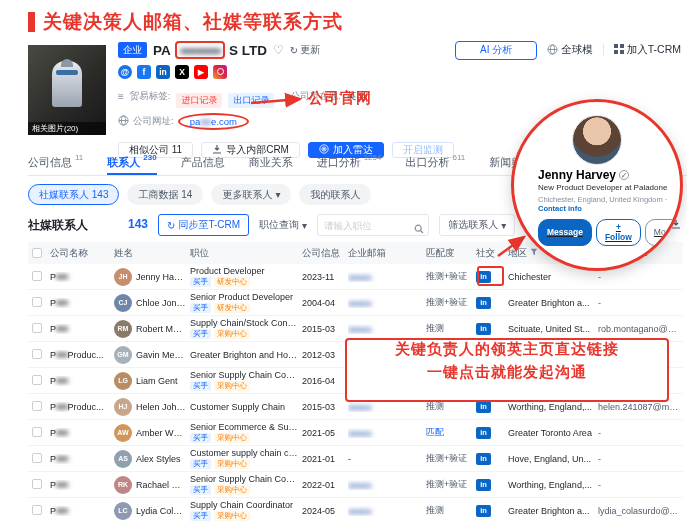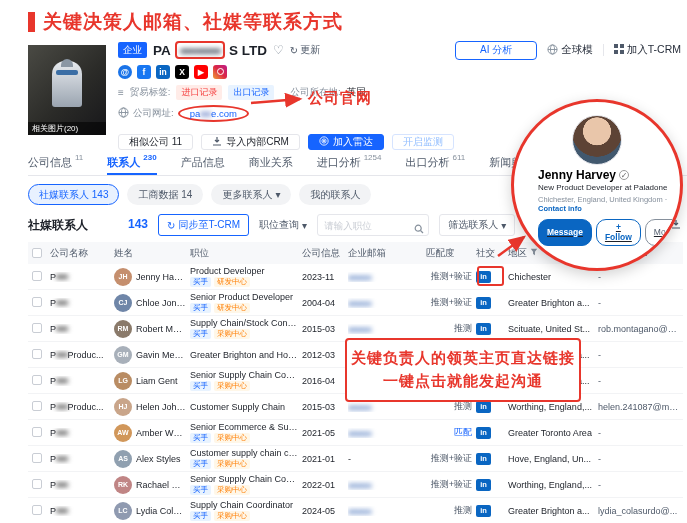--- a/index.html
+++ b/index.html
@@ -39,21 +39,21 @@
 
   .social-row { gap:5px; margin-top:4px; height:15px; }
   .sicon { width:14px; height:14px; border-radius:3px; color:#fff; font-size:8.5px; font-weight:bold; display:flex; align-items:center; justify-content:center; }
   .sicon.circle { border-radius:50%; }
   .sicon.ig { background:linear-gradient(45deg,#f09433,#e6683c,#dc2743,#cc2366,#bc1888); }
   .sicon.ig i { display:block; width:7px; height:7px; border:1.5px solid #fff; border-radius:50%; }
 
   .trade-row { gap:6px; margin-top:6px; font-size:9.5px; }
   .lab { color:#86909c; }
   .menu-i { color:#86909c; font-size:10px; }
-  .ttag { font-size:9px; padding:1px 5px; border-radius:2px; }
+  .ttag { font-size:9px; padding:1px 5px; border-radius:2px;margin-top:8px; }
   .ttag.red { color:#f53f3f; background:#ffece8; }
   .ttag.blue { color:var(--accent); background:#e8f3ff; }
   .loc-lab { margin-left:10px; }
   .val { color:#1d2129; }
 
   .site-row { gap:4px; margin-top:5px; font-size:9.5px; }
   .url-ellipse { border:2px solid var(--red); border-radius:50%; padding:1px 10px; display:inline-flex; align-items:center; }
   .url { color:var(--accent); display:inline-flex; align-items:center; text-decoration:none; font-size:9.5px; }
   .url-mask { color:#6f87c9; font-size:9px; }
   .official-note { position:absolute; left:308px; top:89px; color:var(--red); font-weight:bold; font-size:15px; letter-spacing:1px; z-index:6; }
@@ -101,29 +101,29 @@
   .c-name { display:flex; align-items:center; gap:4px; }
   .avatar { width:18px; height:18px; border-radius:50%; color:#fff; font-size:7px; font-weight:bold; display:flex; align-items:center; justify-content:center; flex:none; }
   .nm { overflow:hidden; text-overflow:ellipsis; }
   .c-title { display:flex; flex-direction:column; justify-content:center; gap:1px; }
   .jt { font-size:9px; line-height:10px; overflow:hidden; white-space:nowrap; text-overflow:ellipsis; }
   .jtags { display:flex; gap:3px; }
   .jtag { font-size:7.5px; padding:0 3px; border-radius:2px; line-height:10px; }
   .jtag.blue { color:var(--accent); background:#e8f3ff; }
   .jtag.orange { color:#ff7d00; background:#fff7e8; }
   .email-mask { color:#7e9ccf; font-size:8px; letter-spacing:-1px; }
-  .c-match { color:#4e5969;text-align:right; }
+  .c-match { color:#4e5969; }
   .c-match.exact { color:var(--accent); }
   .in-badge { width:15px; height:12px; background:var(--linkedin); color:#fff; font-size:7.5px; font-weight:bold; border-radius:2px; display:flex; align-items:center; justify-content:center; }
   .c-extra { color:#4e5969; }
 
   
   .arrows { position:absolute; inset:0; pointer-events:none; z-index:24; }
   .in-highlight { position:absolute; left:477px; top:266px; width:27px; height:20px; border:2px solid var(--red); border-radius:3px; z-index:15; }
-  .callout { position:absolute; left:345px; top:338px; width:236px; height:64px; border:2.5px solid var(--red); border-radius:4px; background:#fff; z-index:20; display:flex; flex-direction:column; align-items:center; justify-content:center; gap:4px; }
+  .callout { position:absolute; left:345px; top:338px; width:324px; height:64px; border:2.5px solid var(--red); border-radius:4px; background:#fff; z-index:20; display:flex; flex-direction:column; align-items:center; justify-content:flex-start; gap:4px; }
   .callout div { color:var(--red); font-size:15px; font-weight:bold; letter-spacing:1px; }
 
   .profile-circle { position:absolute; left:511px; top:99px; width:172px; height:172px; border-radius:50%; border:3px solid var(--red); background:#fff; box-shadow:0 4px 14px rgba(0,0,0,.18); z-index:25; overflow:hidden; padding:13px 0 0 24px; }
   .p-avatar { width:50px; height:50px; border-radius:50%; margin-left:34px; background:radial-gradient(circle at 50% 32%, #e9c6aa 0 34%, #5d4335 35% 62%, #41586e 63%); border:1px solid #e5e6eb; }
   .p-name-row { display:flex; align-items:center; gap:3px; margin-top:3px; }
   .p-name { font-size:12px; font-weight:bold; color:#000; }
   .p-verify { font-size:8px; color:#666; border:1px solid #999; border-radius:50%; width:10px; height:10px; display:flex; align-items:center; justify-content:center; }
   .p-headline { font-size:8px; color:#1d2129; width:132px; line-height:9.5px; margin-top:1px; }
   .p-loc { font-size:7.5px; color:#86909c; width:134px; line-height:9px; margin-top:2px; }
   .p-contact { color:var(--linkedin); font-weight:bold; }

